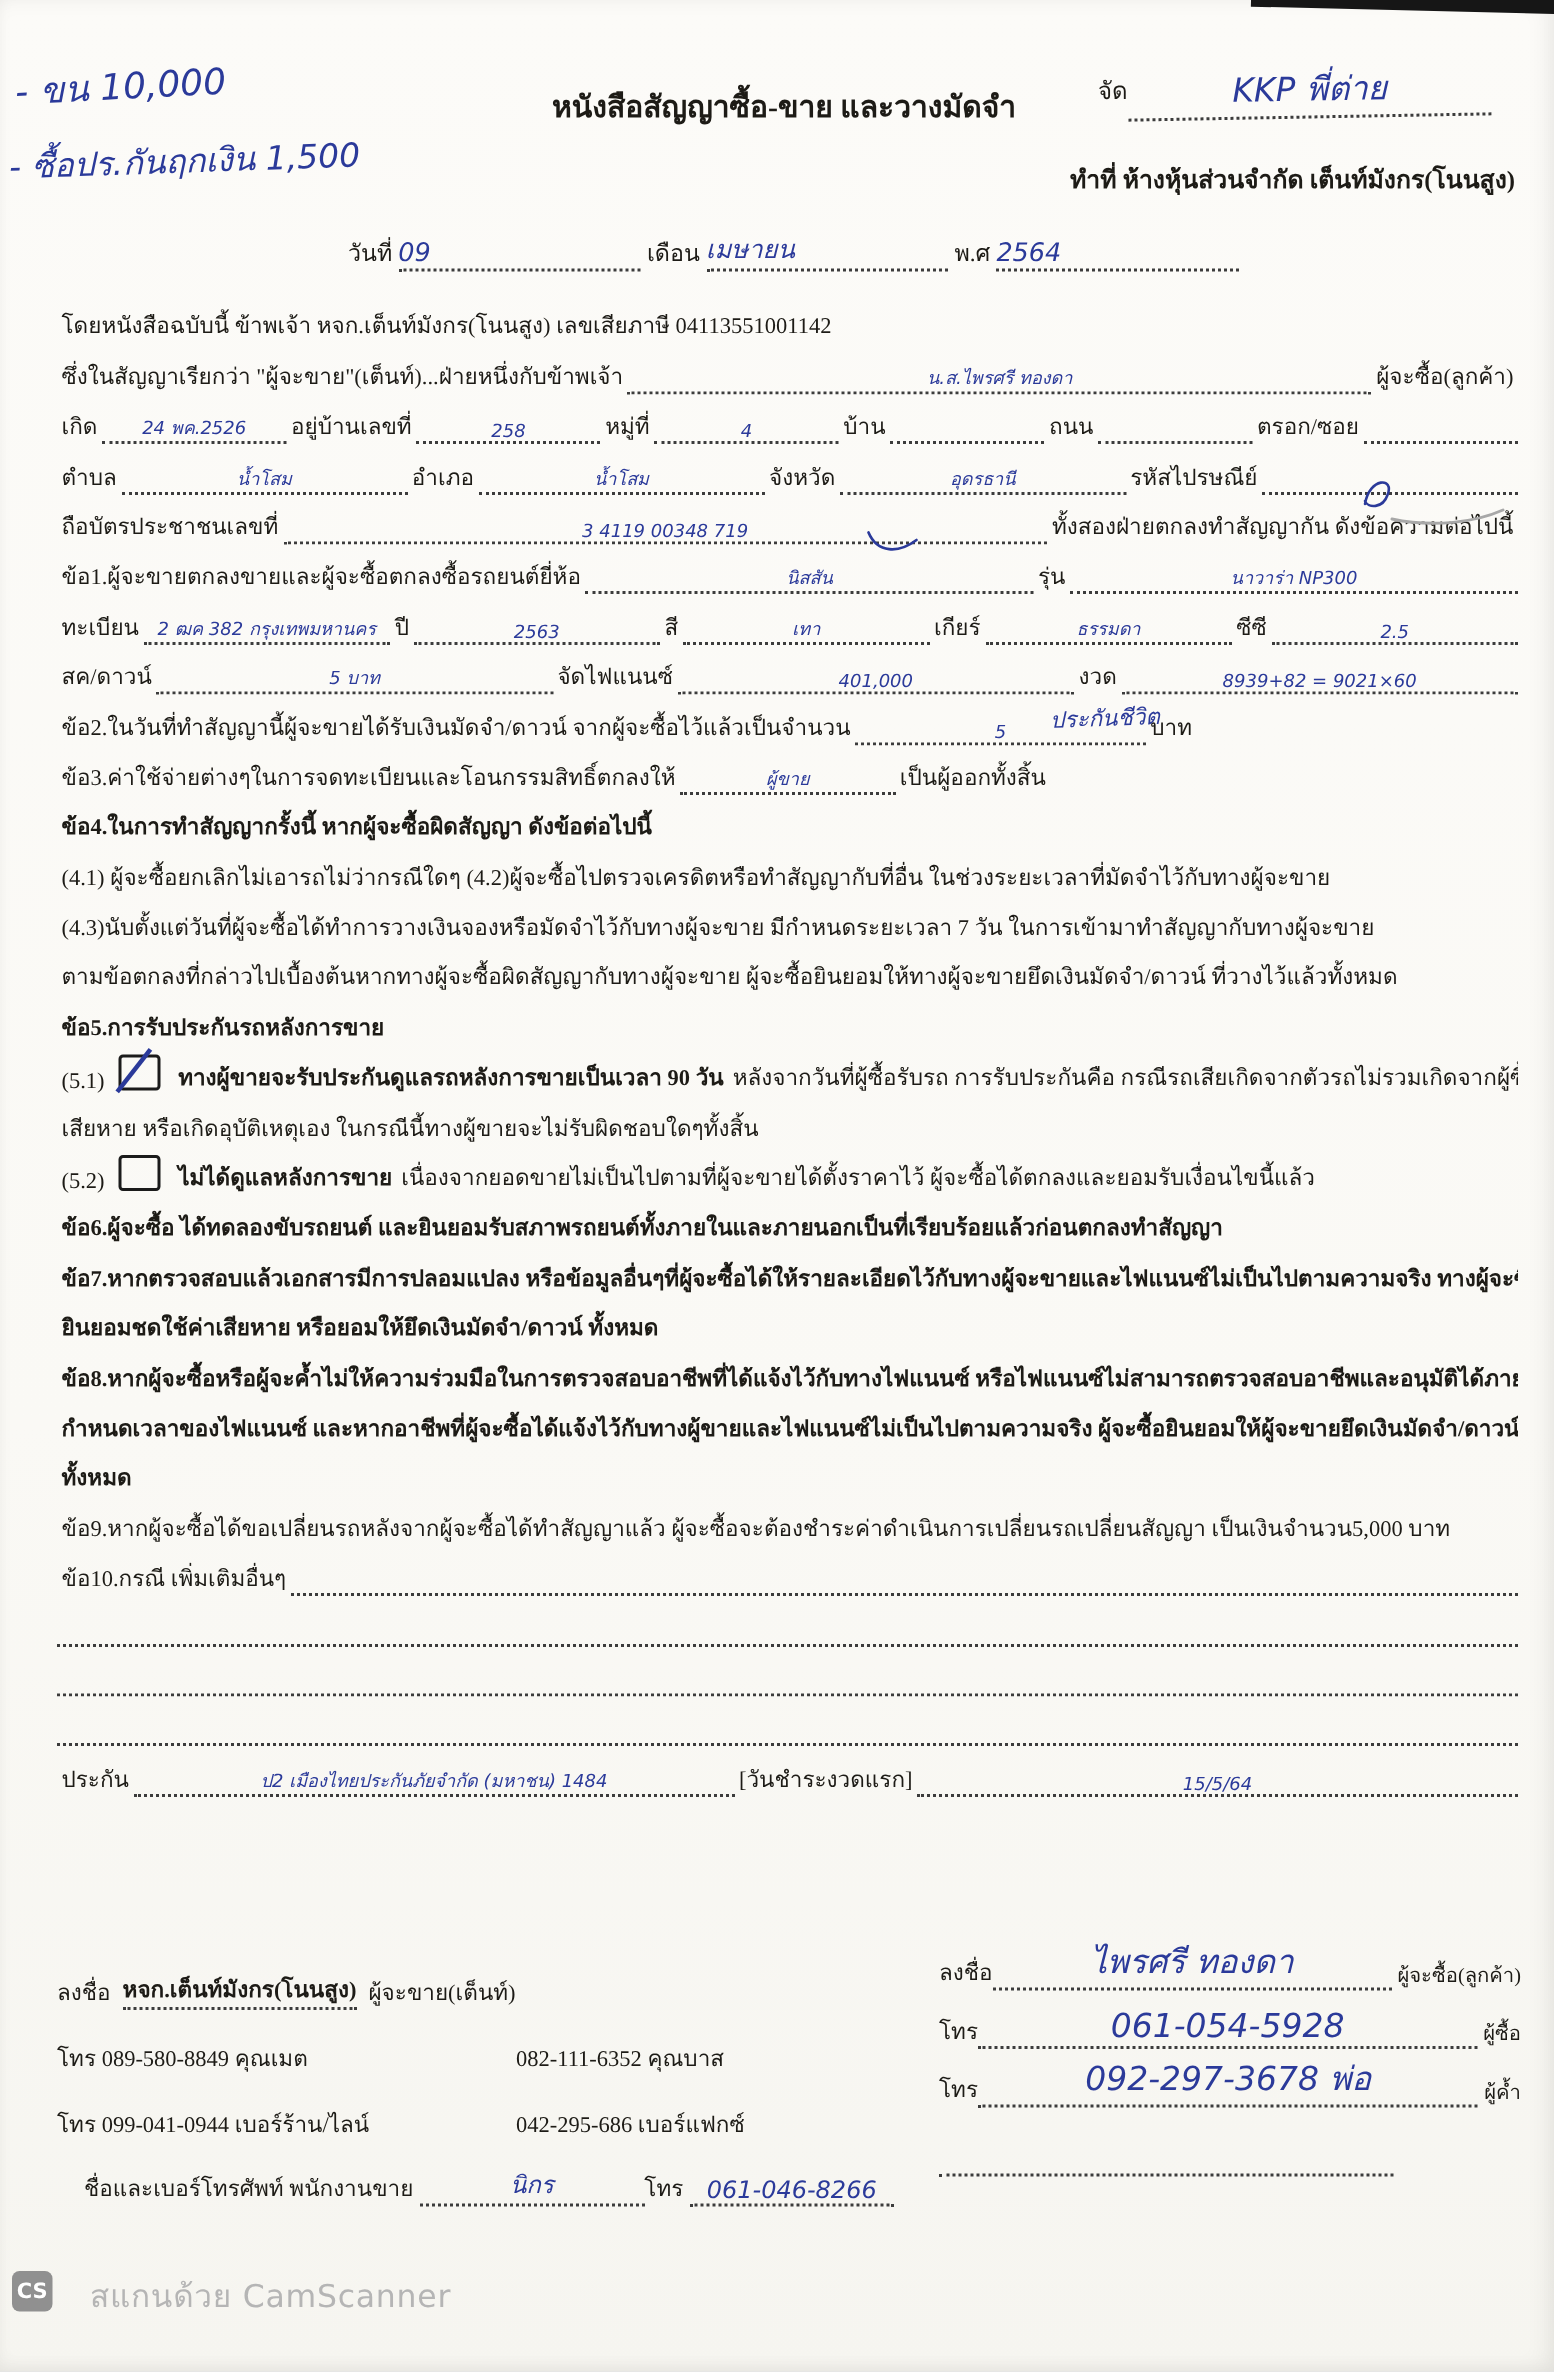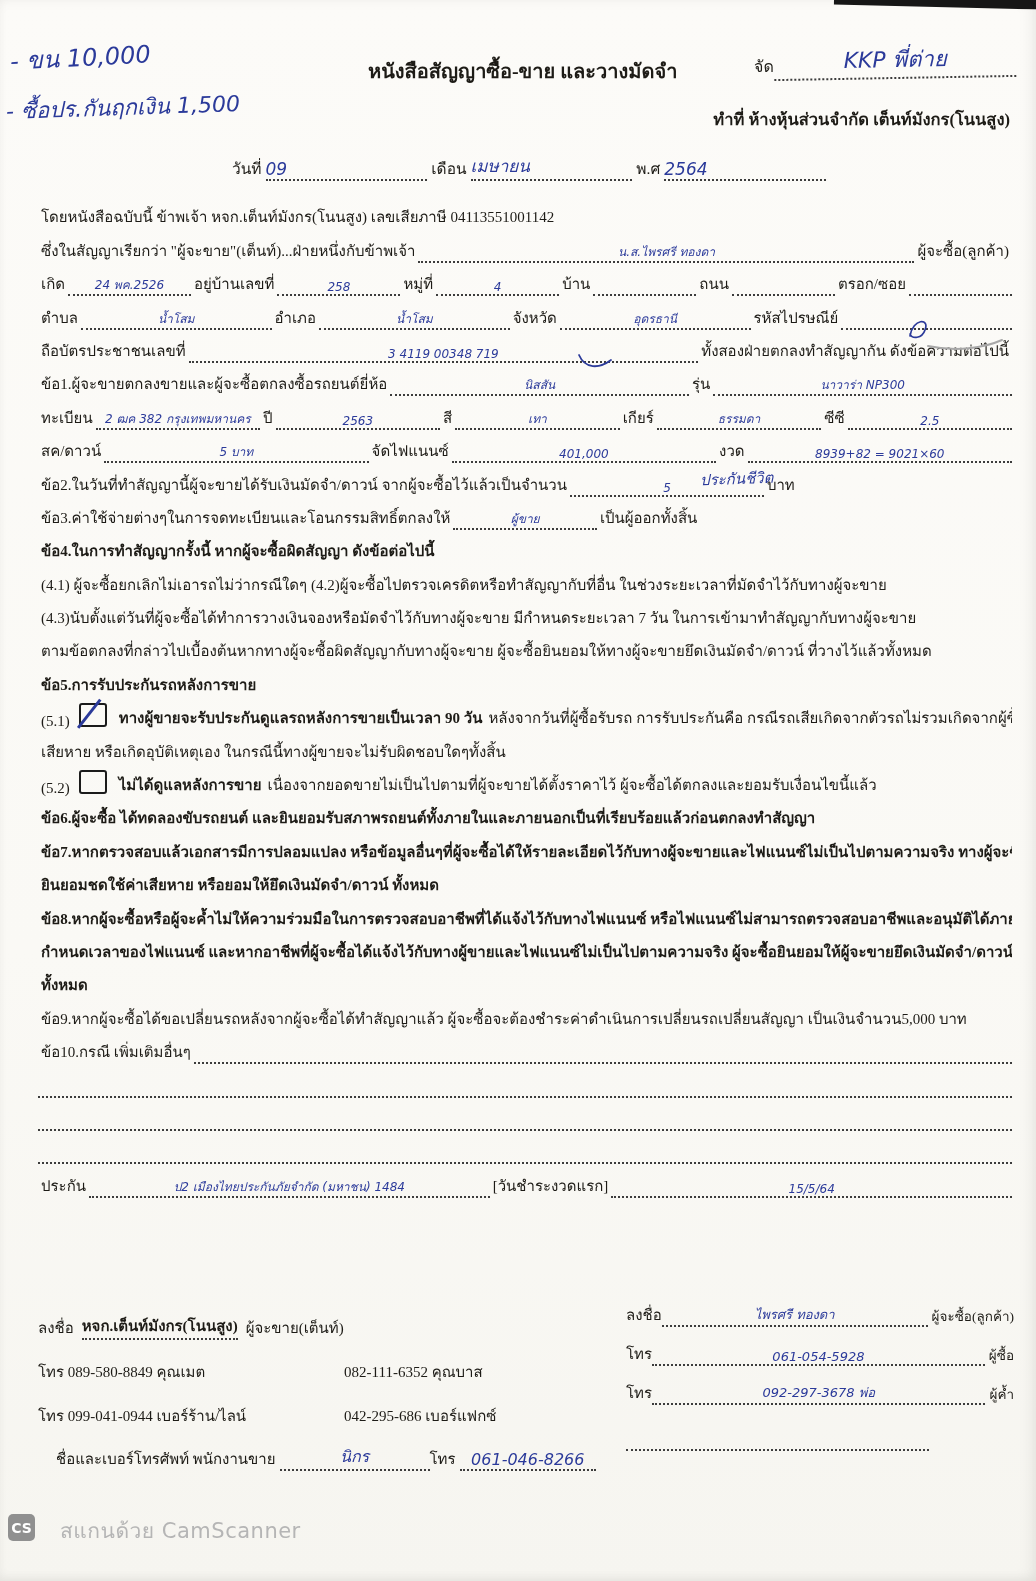--- a/index.html
+++ b/index.html
@@ -18,21 +18,21 @@
 
   
   .hw{font-family:"DejaVu Sans",sans-serif;font-style:italic;color:#2b3a9a;}
 
   .note{position:absolute;font-size:24px;white-space:nowrap;}
   .note1{top:38px;left:10px;transform:rotate(-3deg);}
   .note2{top:90px;left:6px;transform:rotate(-2deg);font-size:22px;}
 
   .title{position:absolute;top:55px;left:368px;font-size:20px;font-weight:700;white-space:nowrap;}
 
-  .assign{position:absolute;top:42px;right:20px;width:262px;display:flex;align-items:flex-end;font-size:16px;}
+  .assign{position:absolute;top:42px;right:42px;width:262px;display:flex;align-items:center;font-size:16px;}
   .assign .fill{flex:1;border-bottom:2px dotted #3c3c3c;text-align:center;font-size:22px;transform:rotate(-1deg);white-space:nowrap;}
 
   .made-at{position:absolute;top:106px;right:26px;font-size:16.5px;font-weight:600;white-space:nowrap;}
 
   .date-line{position:absolute;top:152px;left:228px;right:210px;display:flex;align-items:flex-end;font-size:15.5px;}
   .date-line .lbl{padding:0 4px;white-space:nowrap;}
   .date-line .cell{flex:1;border-bottom:2px dotted #3c3c3c;font-family:"DejaVu Sans",sans-serif;font-style:italic;color:#2b3a9a;font-size:17px;white-space:nowrap;}
 
   .body-block{position:absolute;top:196px;left:38px;right:24px;font-size:15px;}
   .line{display:flex;align-items:flex-end;height:33.4px;white-space:nowrap;overflow:hidden;}
@@ -55,21 +55,21 @@
   .pen-postcode{top:310px;left:898px;}
 
   .sig-left{position:absolute;left:38px;top:1296px;width:566px;font-size:15px;}
   .sig-left .row{display:flex;align-items:flex-end;height:44px;}
   .sig-left .c1{width:306px;white-space:nowrap;}
   .sig-left .c2{white-space:nowrap;}
   .seller-name{border-bottom:2px dotted #3c3c3c;margin:0 8px;font-weight:600;}
 
   .sig-right{position:absolute;left:626px;top:1288px;width:388px;font-size:15px;}
   .sig-right .row{display:flex;align-items:flex-end;height:39px;}
-  .sig-right .fill{flex:1;border-bottom:2px dotted #3c3c3c;text-align:center;font-size:13px;white-space:nowrap;}
+  .sig-right .fill{flex:1;border-bottom:2px dotted #3c3c3c;text-align:center;font-size:22px;white-space:nowrap;}
   .sig-right .role{font-size:13.5px;padding-left:4px;white-space:nowrap;}
   .sig-right .empty-row{height:46px;}
   .sig-right .empty-row .fill{flex:0 0 78%;}
 
   .sales-line{position:absolute;left:56px;top:1444px;width:540px;display:flex;align-items:flex-end;font-size:15px;}
   .sales-line .lbl{white-space:nowrap;padding-right:4px;}
   .sales-line .cell{border-bottom:2px dotted #3c3c3c;text-align:center;font-family:"DejaVu Sans",sans-serif;font-style:italic;color:#2b3a9a;font-size:16px;white-space:nowrap;}
   .sales-line .cell.name{flex:0 0 150px;}
   .sales-line .cell.phone{flex:1;}
 

